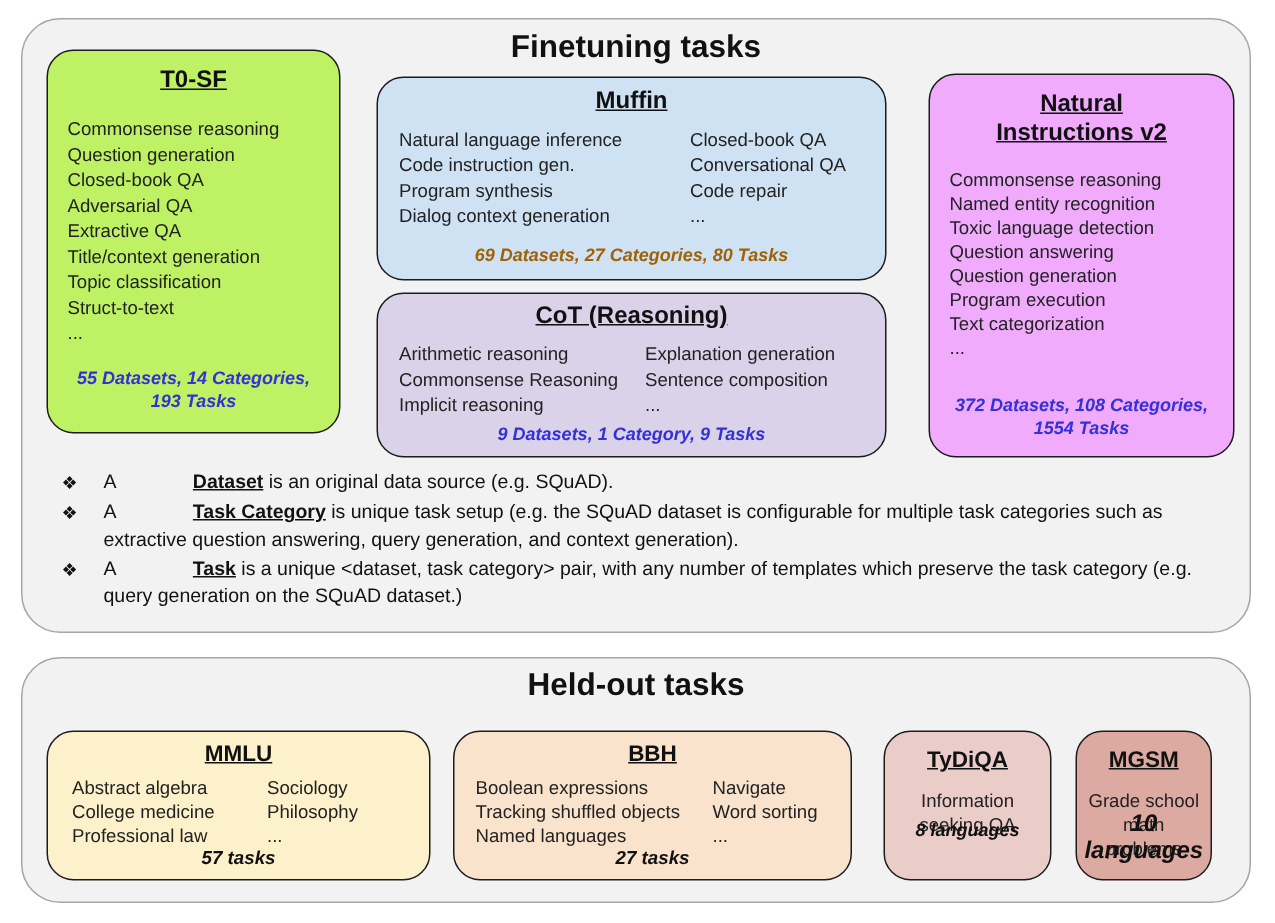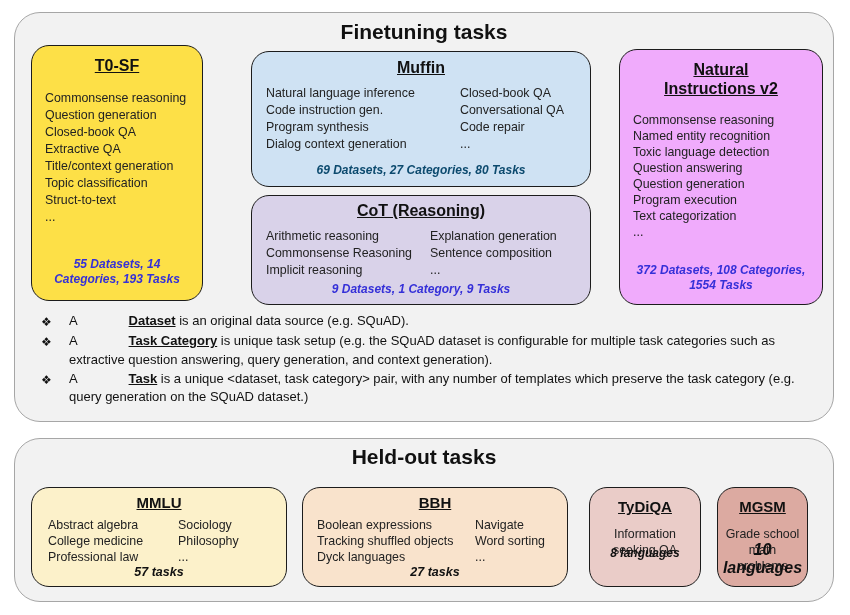--- a/index.html
+++ b/index.html
@@ -29,26 +29,27 @@
   .note-text .term{font-weight:bold;text-decoration:underline;margin-left:48px;}
 </style>
 </head>
 <body>
 
 <div id="page">
 
   <div class="panel" style="left: 14px; top: 12px; width: 820px; height: 410px; background: rgb(242, 242, 242);">
     <div class="panel-title" style="top:7px;">Finetuning tasks</div>
 
-    <div class="box" style="left: 16px; top: 32px; width: 172px; height: 256px; background: #fde047;">
+    <div class="box" style="left: 16px; top: 20px; width: 196px; height: 256px; background: #bef264;">
       <div class="box-title" style="margin-top:10px;">T0-SF</div>
       <div class="items" style="left:13px;top:44px;">
         <div>Commonsense reasoning</div>
         <div>Question generation</div>
         <div>Closed-book QA</div>
+        <div>Adversarial QA</div>
         <div>Extractive QA</div>
         <div>Title/context generation</div>
         <div>Topic classification</div>
         <div>Struct-to-text</div>
         <div>...</div>
       </div>
       <div class="stats" style="bottom: 14px; left: 10px; right: 10px; color: rgb(53, 48, 216);">55 Datasets, 14 Categories, 193 Tasks</div>
     </div>
 
     <div class="box" style="left: 236px; top: 38px; width: 340px; height: 136px; background: rgb(207, 226, 243);">
@@ -58,21 +59,21 @@
         <div>Code instruction gen.</div>
         <div>Program synthesis</div>
         <div>Dialog context generation</div>
       </div>
       <div class="items" style="left:208px;top:33px;">
         <div>Closed-book QA</div>
         <div>Conversational QA</div>
         <div>Code repair</div>
         <div>...</div>
       </div>
-      <div class="stats" style="bottom: 9px; color: #0c4a6e;">69 Datasets, 27 Categories, 80 Tasks</div>
+      <div class="stats" style="bottom: 9px; color: #a16207;">69 Datasets, 27 Categories, 80 Tasks</div>
     </div>
 
     <div class="box" style="left: 236px; top: 182px; width: 340px; height: 110px; background: rgb(217, 210, 233);">
       <div class="box-title" style="margin-top:5px;">CoT (Reasoning)</div>
       <div class="items" style="left:14px;top:32px;">
         <div>Arithmetic reasoning</div>
         <div>Commonsense Reasoning</div>
         <div>Implicit reasoning</div>
       </div>
       <div class="items" style="left:178px;top:32px;">
@@ -130,21 +131,21 @@
         <div>...</div>
       </div>
       <div class="stats-black" style="bottom:7px;">57 tasks</div>
     </div>
 
     <div class="box" style="left: 287px; top: 48px; width: 266px; height: 100px; background: rgb(249, 227, 204);">
       <div class="box-title small" style="margin-top:5px;">BBH</div>
       <div class="items tight" style="left:14px;top:29px;">
         <div>Boolean expressions</div>
         <div>Tracking shuffled objects</div>
-        <div>Dyck languages</div>
+        <div>Named languages</div>
       </div>
       <div class="items tight" style="left:172px;top:29px;">
         <div>Navigate</div>
         <div>Word sorting</div>
         <div>...</div>
       </div>
       <div class="stats-black" style="bottom:7px;">27 tasks</div>
     </div>
 
     <div class="box" style="left: 574px; top: 48px; width: 112px; height: 100px; background: rgb(234, 204, 200);">

